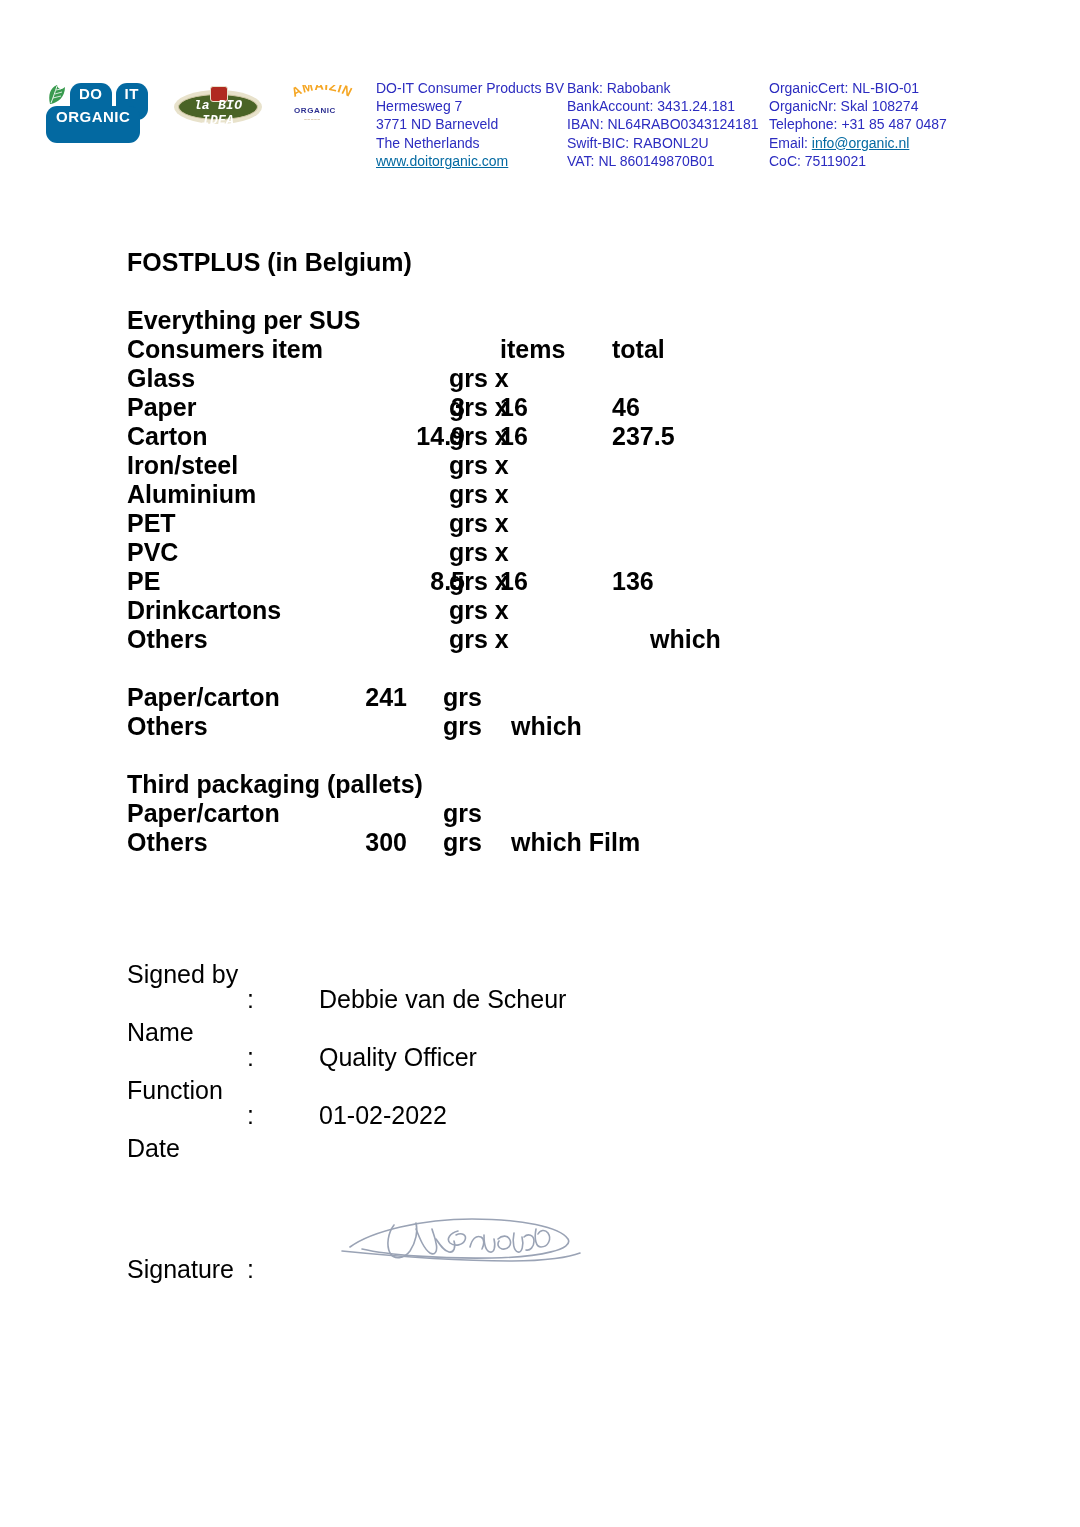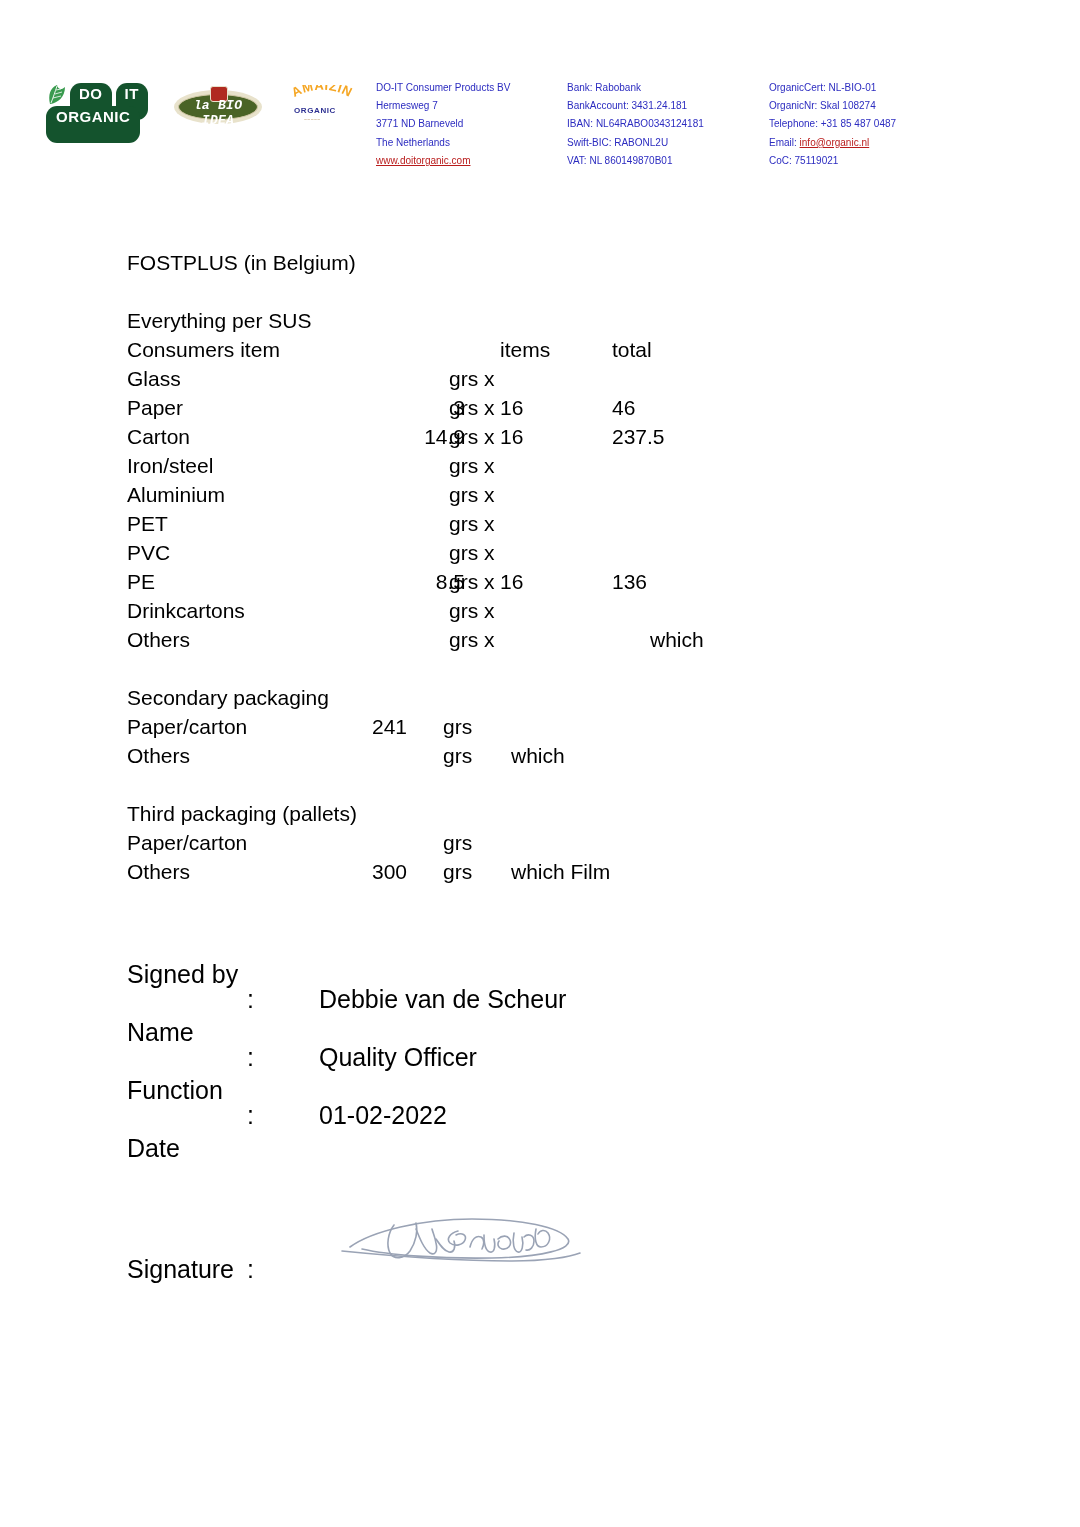--- a/index.html
+++ b/index.html
@@ -56,21 +56,21 @@
     top: 1px;
     display: flex;
     gap: 4px;
   }
   .doit-row2 {
     position: absolute;
     left: 2px;
     top: 24px;
   }
   .pill {
-    background: #14532d;
+    background: #0369a1;
     color: #ffffff;
     border-radius: 11px;
     font-weight: bold;
     font-size: 15px;
     line-height: 21px;
     height: 37px;
     padding: 0 9px;
     letter-spacing: 0.5px;
     display: inline-block;
     text-align: right;
@@ -167,43 +167,44 @@
     font-size: 5px;
     letter-spacing: 0.4px;
   }
 
   .contact {
     position: absolute;
     left: 376px;
     top: 79px;
     display: flex;
     color: #2c2cc0;
-    font-size: 10px;
+    font-size: 14px;
     line-height: 18.2px;
     white-space: nowrap;
   }
   .contact .col { }
   .contact .col-1 { width: 191px; }
   .contact .col-2 { width: 202px; }
   .contact .col-3 { width: 200px; }
   .contact a,
   .contact .linklike {
-    color: #b91c1c;
+    color: #0369a1;
     text-decoration: underline;
   }
 
   
   .body {
     position: absolute;
     left: 127px;
     top: 248px;
     width: 820px;
-    font-size: 21px;
+    font-size: 25px;
     line-height: 29px;
     color: #000000;
+    font-weight: bold;
   }
   .spacer { height: 29px; }
   .line { position: relative; height: 29px; white-space: nowrap; }
   .sect { position: relative; height: 29px; white-space: nowrap; }
 
   .c-label  { position: absolute; left: 0; }
   .c-weight { position: absolute; left: 260px; width: 78px; text-align: right; }
   .c-unit   { position: absolute; left: 322px; }
   .c-items  { position: absolute; left: 373px; }
   .c-total  { position: absolute; left: 463px; margin-left: 22px; }
@@ -398,23 +399,20 @@
       <span class="c-label">Others</span>
       <span class="c-weight"></span>
       <span class="c-unit">grs x</span>
       <span class="c-items"></span>
       <span class="c-total"></span>
       <span class="c-which">which</span>
     </div>
 
     <div class="spacer"></div>
 
-    <div class="sect">
-      <span class="s-label">Secondary packaging</span>
-    </div>
     <div class="sect">
       <span class="s-label">Paper/carton</span>
       <span class="s-weight">241</span>
       <span class="s-unit">grs</span>
       <span class="s-which"></span>
     </div>
     <div class="sect">
       <span class="s-label">Others</span>
       <span class="s-weight"></span>
       <span class="s-unit">grs</span>

